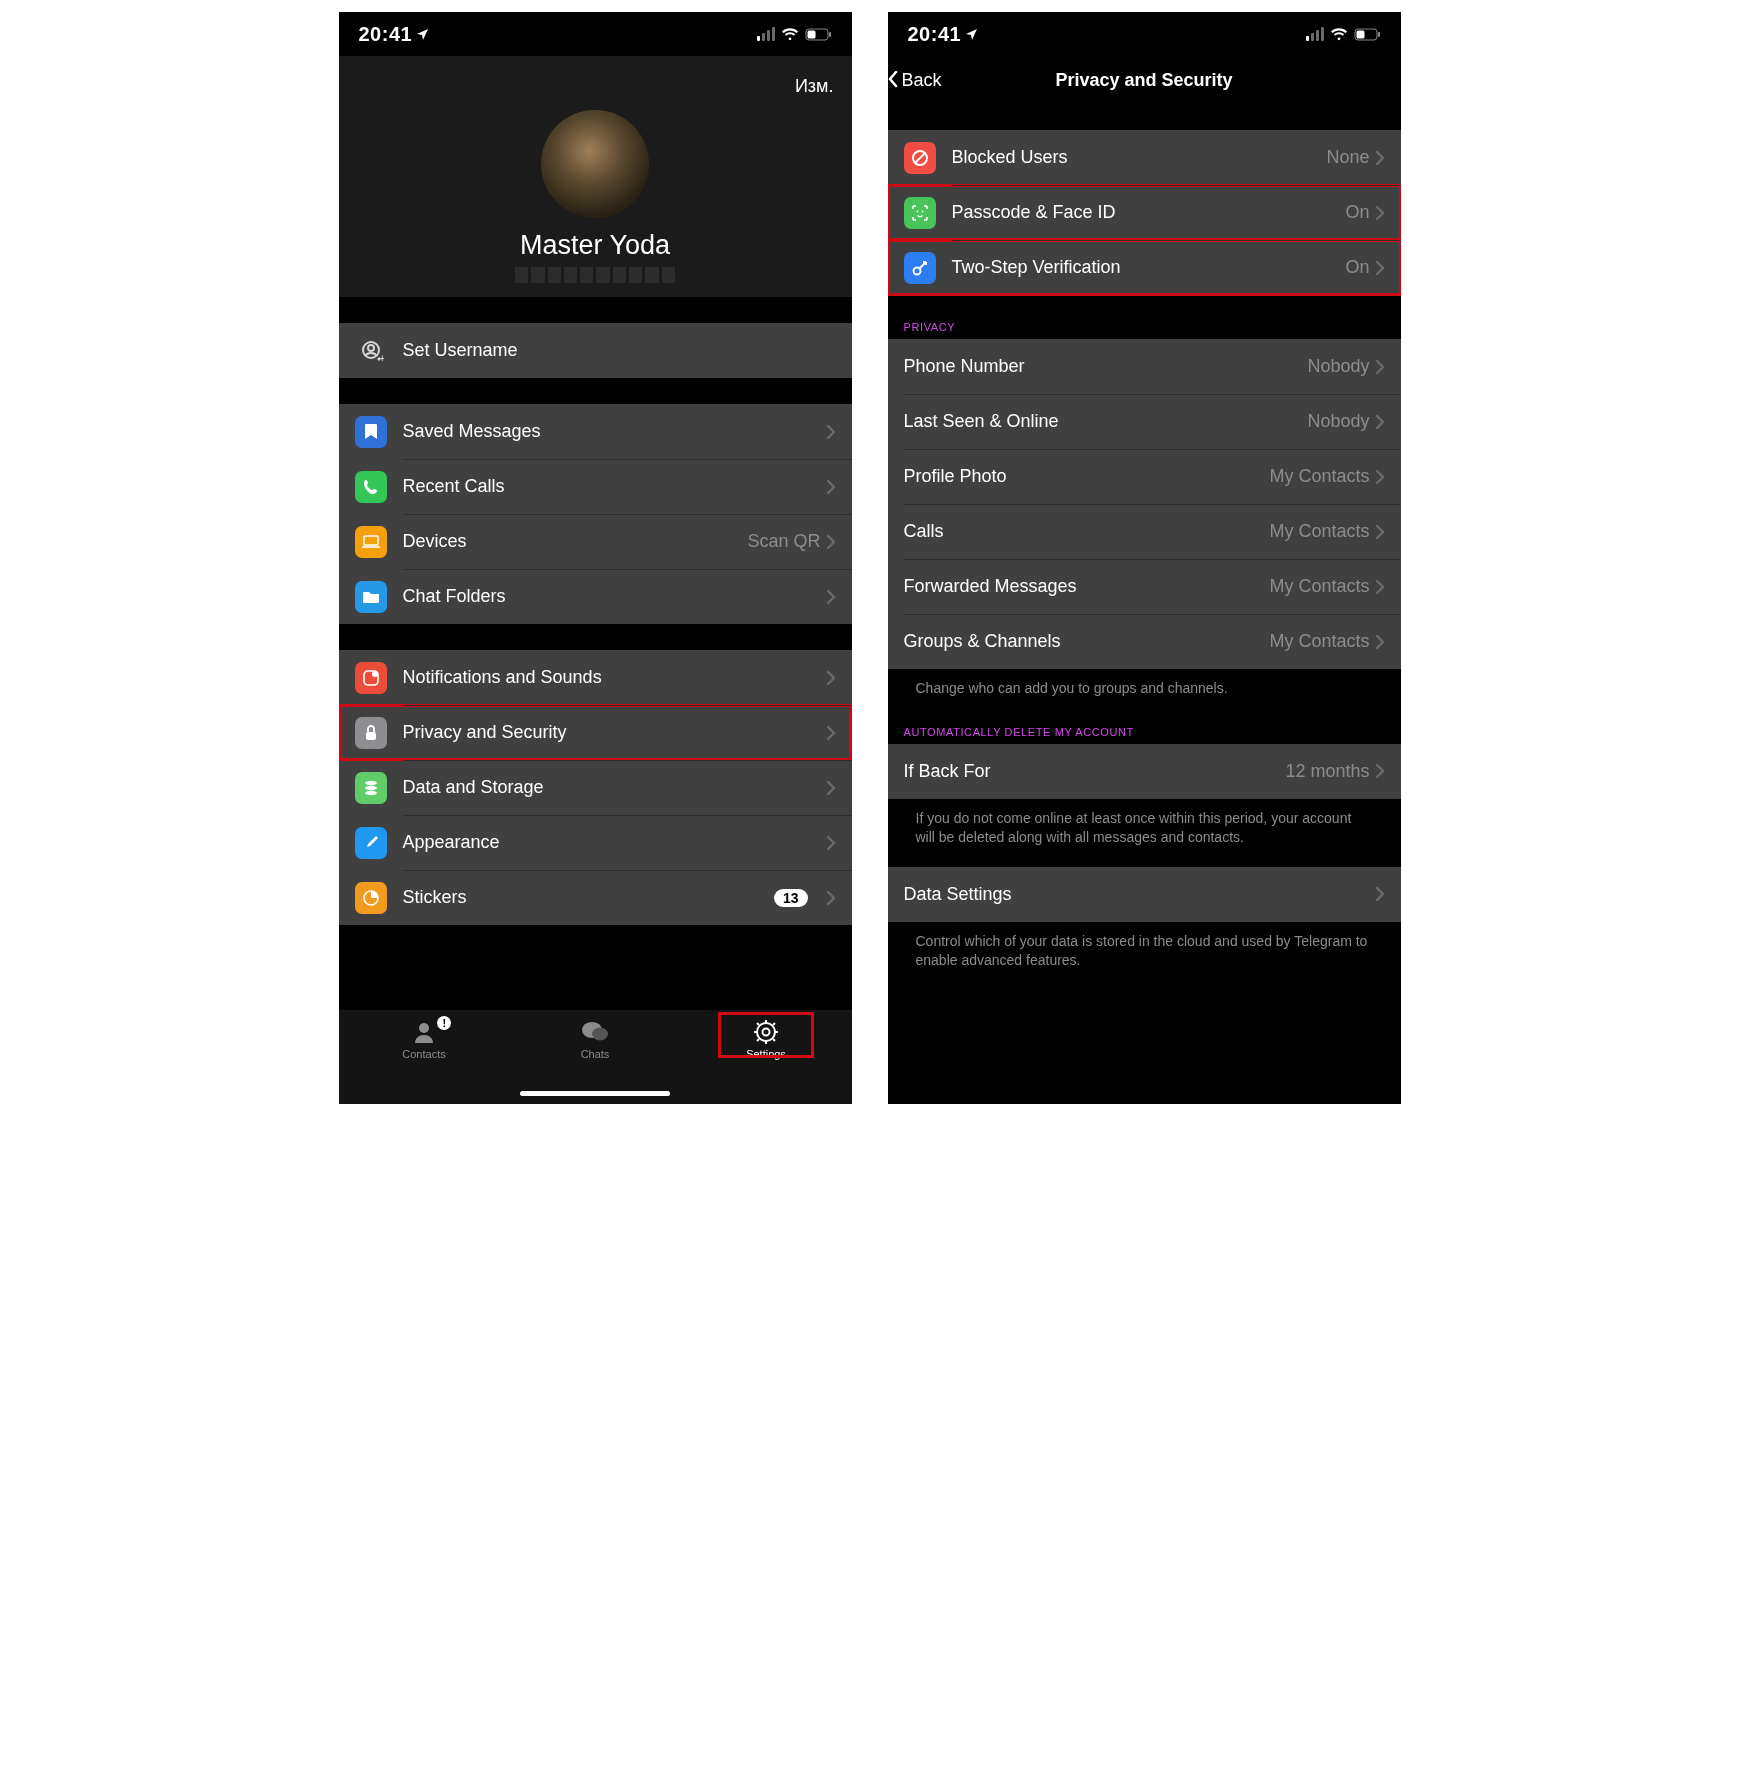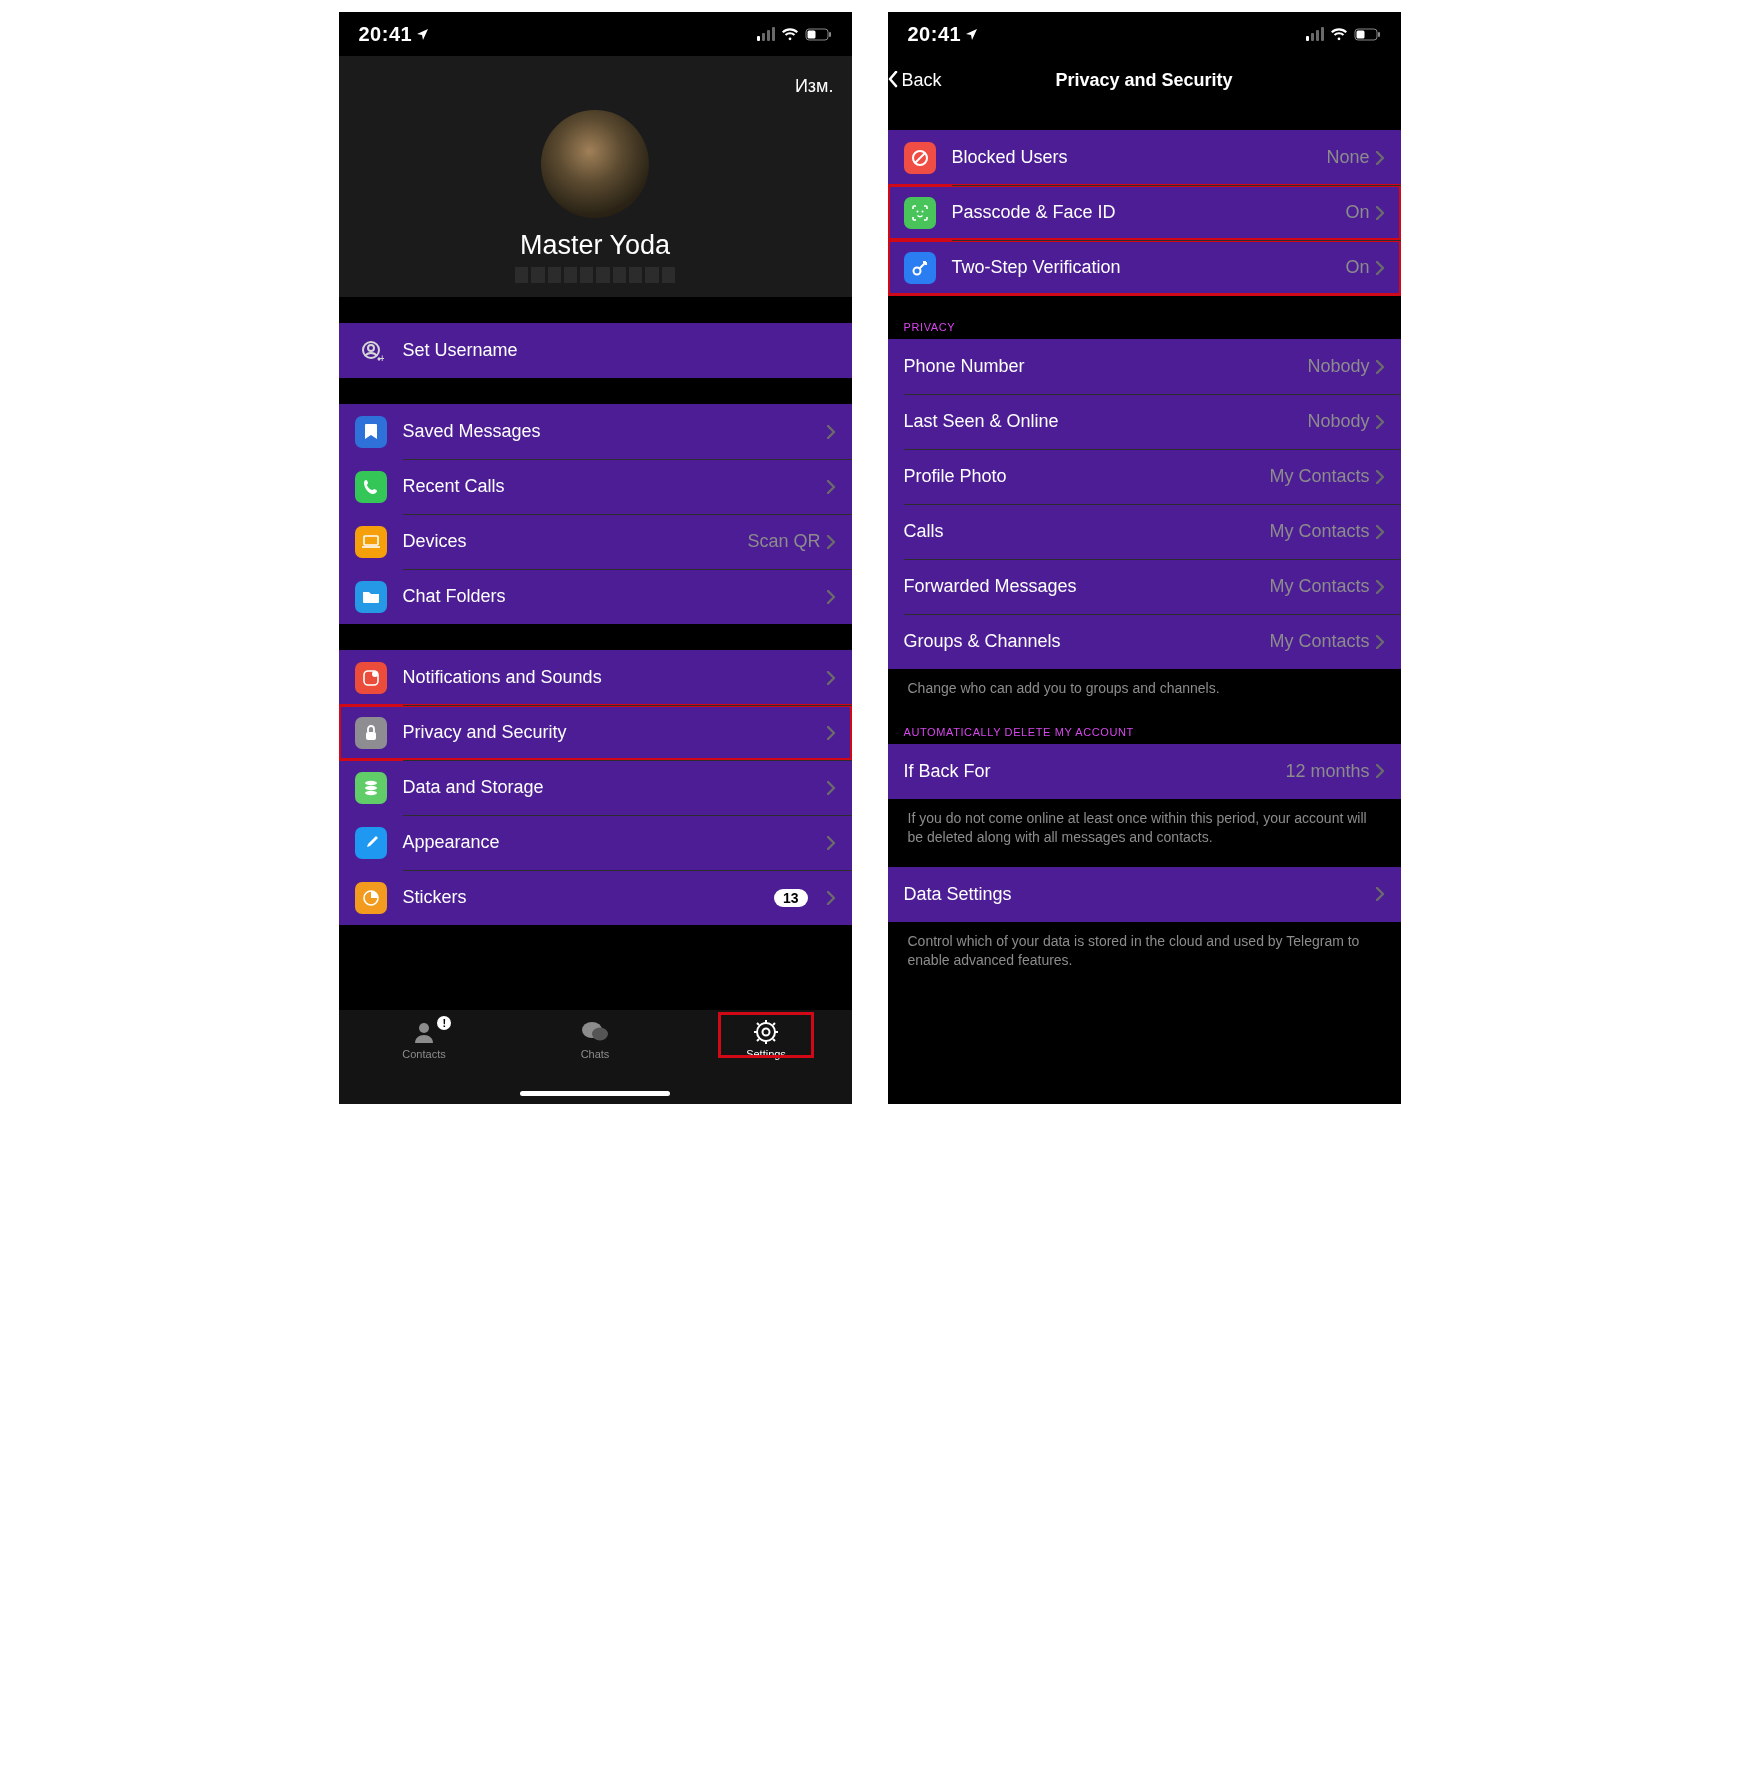--- a/index.html
+++ b/index.html
@@ -21,33 +21,33 @@
   .nav .title{position:absolute;left:0;right:0;text-align:center;font-size:18px;font-weight:600}
   .nav .back{display:flex;align-items:center;color:#fff;font-size:18px;padding-left:0;gap:2px}
   .nav .edit{position:absolute;right:18px;font-size:18px}
   
   .profile{display:flex;flex-direction:column;align-items:center;padding:6px 0 14px;background:#1b1b1b}
   .avatar{width:108px;height:108px;border-radius:54px;background:radial-gradient(circle at 45% 38%,#a08058 0%,#5b4a30 36%,#2b2416 70%,#161007 100%);margin-bottom:12px}
   .uname{font-size:27px;font-weight:400}
   .phoneblur{margin-top:6px;width:160px;height:16px;display:flex;gap:3px}
   .phoneblur span{flex:1;background:#2c2c2c}
   
-  .group{background:#4c1d95}
+  .group{background:#404040}
   .sep{height:26px;background:#000}
   .row{display:flex;align-items:center;height:55px;padding:0 16px;position:relative}
   .row.hl{outline:3px solid #d10816;outline-offset:-2px}
   .row .ic{width:32px;height:32px;border-radius:7px;display:flex;align-items:center;justify-content:center;margin-right:16px;flex-shrink:0}
   .row .lbl{font-size:18px;flex:1;color:#fff}
   .row .val{font-size:18px;color:#8c8c8c;margin-right:6px}
   .row .badge{background:#fff;color:#000;border-radius:11px;padding:1px 9px;font-size:14px;font-weight:700;margin-right:19px}
   .row .chev{flex-shrink:0}
   .row+.row::before{content:"";position:absolute;left:64px;right:0;top:0;height:1px;background:#2d2d2d}
   .row.nindent+.row::before,.row.nindent::before{left:16px}
   .hdr{padding:26px 16px 6px;color:#d946ef;font-size:11px;letter-spacing:.6px}
-  .foot{padding:10px 20px 2px;color:#8c8c8c;font-size:14px;line-height:1.35}
+  .foot{padding:10px 28px 2px;color:#8c8c8c;font-size:14px;line-height:1.35}
   
   .tabbar{margin-top:auto;height:86px;background:#141414;display:flex;align-items:flex-start;padding-top:8px}
   .tab{flex:1;display:flex;flex-direction:column;align-items:center;gap:2px;color:#8c8c8c;font-size:11px;position:relative}
   .tab.active{color:#fff}
   .tab .ticn{width:30px;height:28px;display:flex;align-items:center;justify-content:center}
   .homebar{position:absolute;bottom:8px;left:50%;transform:translateX(-50%);width:150px;height:5px;border-radius:3px;background:#fff}
   .tab .dot{position:absolute;top:-2px;right:34%;width:14px;height:14px;border-radius:7px;background:#fff;display:flex;align-items:center;justify-content:center;color:#000;font-weight:700;font-size:11px}
   .tab.hl{position:relative}
   .tab.hl::after{content:"";position:absolute;top:-6px;left:22%;right:22%;bottom:2px;border:3px solid #d10816}
   

